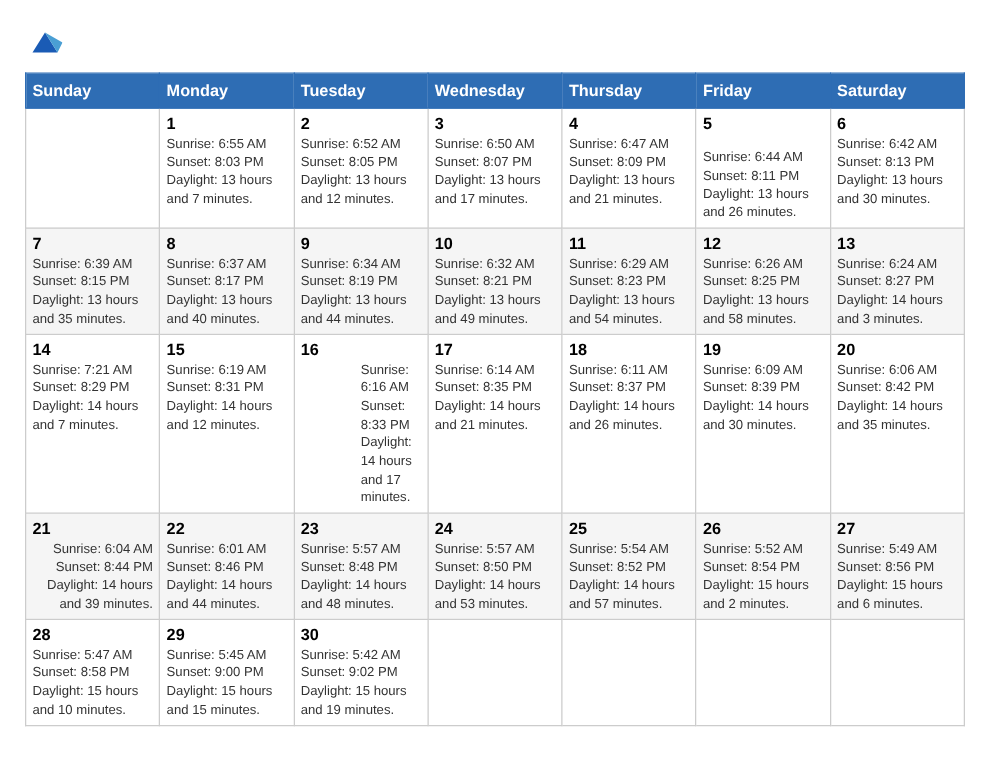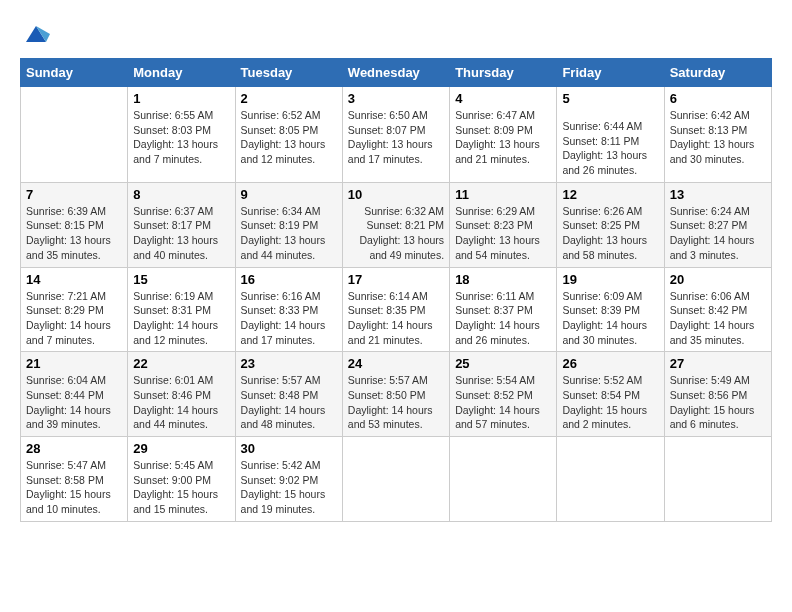--- a/index.html
+++ b/index.html
@@ -183,21 +183,21 @@
         </td>
         <td>
           <span class="day-number">9</span>
           <div class="day-info" style="white-space: pre-line;">Sunrise: 6:34 AM
 Sunset: 8:19 PM
 Daylight: 13 hours
 and 44 minutes.</div>
         </td>
         <td>
           <span class="day-number">10</span>
-          <div class="day-info" style="white-space: pre-line; text-align: right;">Sunrise: 6:32 AM
+          <div class="day-info" style="white-space: pre-line;">Sunrise: 6:32 AM
 Sunset: 8:21 PM
 Daylight: 13 hours
 and 49 minutes.</div>
         </td>
         <td>
           <span class="day-number">11</span>
           <div class="day-info" style="white-space: pre-line;">Sunrise: 6:29 AM
 Sunset: 8:23 PM
 Daylight: 13 hours
 and 54 minutes.</div>
@@ -227,21 +227,21 @@
         </td>
         <td>
           <span class="day-number">15</span>
           <div class="day-info" style="white-space: pre-line;">Sunrise: 6:19 AM
 Sunset: 8:31 PM
 Daylight: 14 hours
 and 12 minutes.</div>
         </td>
         <td>
           <span class="day-number">16</span>
-          <div class="day-info" style="white-space: pre-line;">Sunrise: 6:16 AM
+          <div class="day-info" style="white-space: pre-line; margin-left: 48px;">Sunrise: 6:16 AM
 Sunset: 8:33 PM
 Daylight: 14 hours
 and 17 minutes.</div>
         </td>
         <td>
           <span class="day-number">17</span>
           <div class="day-info" style="white-space: pre-line;">Sunrise: 6:14 AM
 Sunset: 8:35 PM
 Daylight: 14 hours
 and 21 minutes.</div>
@@ -264,21 +264,21 @@
           <span class="day-number">20</span>
           <div class="day-info" style="white-space: pre-line;">Sunrise: 6:06 AM
 Sunset: 8:42 PM
 Daylight: 14 hours
 and 35 minutes.</div>
         </td>
       </tr>
       <tr>
         <td>
           <span class="day-number">21</span>
-          <div class="day-info" style="white-space: pre-line;">Sunrise: 6:04 AM
+          <div class="day-info" style="white-space: pre-line; text-align: right;">Sunrise: 6:04 AM
 Sunset: 8:44 PM
 Daylight: 14 hours
 and 39 minutes.</div>
         </td>
         <td>
           <span class="day-number">22</span>
           <div class="day-info" style="white-space: pre-line;">Sunrise: 6:01 AM
 Sunset: 8:46 PM
 Daylight: 14 hours
 and 44 minutes.</div>

